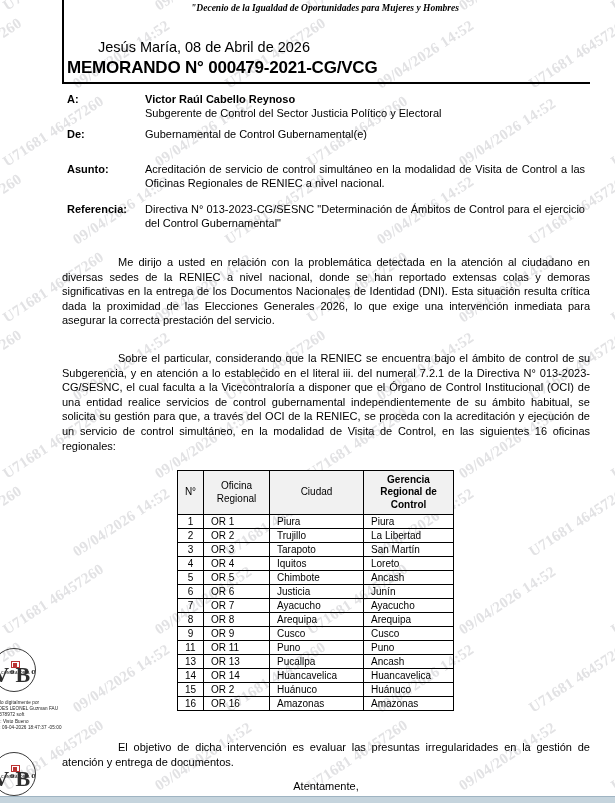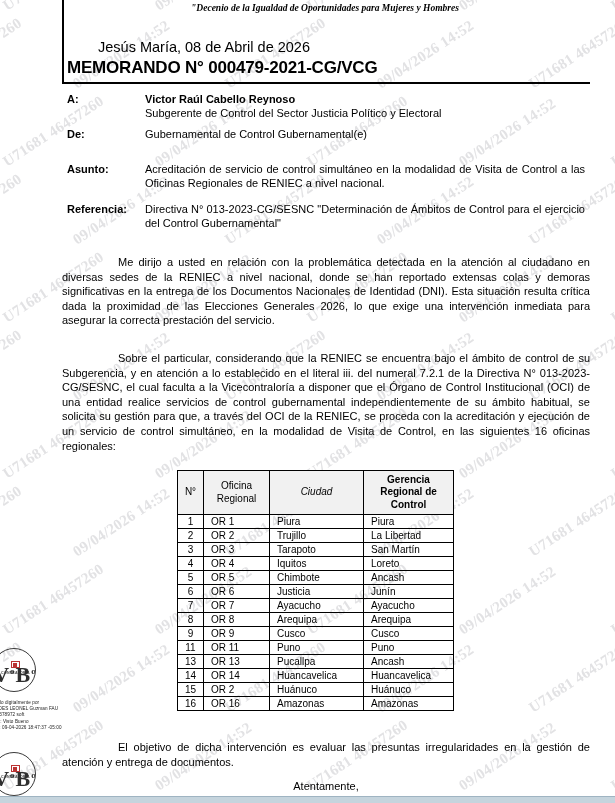--- a/index.html
+++ b/index.html
@@ -143,21 +143,21 @@
     height: 44px;
     padding: 1px 5px;
     line-height: 12.5px;
   }
   table.oficinas td.c-num { text-align: center; width: 26px; }
   table.oficinas td.c-or  { text-align: left; width: 66px; padding-left: 7px; }
   table.oficinas td.c-ciu { text-align: left; width: 94px; padding-left: 7px; }
   table.oficinas td.c-ger { text-align: left; width: 90px; padding-left: 7px; }
   table.oficinas th.h-num { width: 26px; }
   table.oficinas th.h-or  { width: 66px; }
-  table.oficinas th.h-ciu { width: 94px; font-style: italic; }
+  table.oficinas th.h-ciu { width: 94px; }
   table.oficinas th.h-ger { width: 90px; font-weight: bold; }
 
   .atent {
     position: absolute;
     left: 62px; width: 528px;
     text-align: center;
     font-size: 11px;
     color: #000;
   }
 

